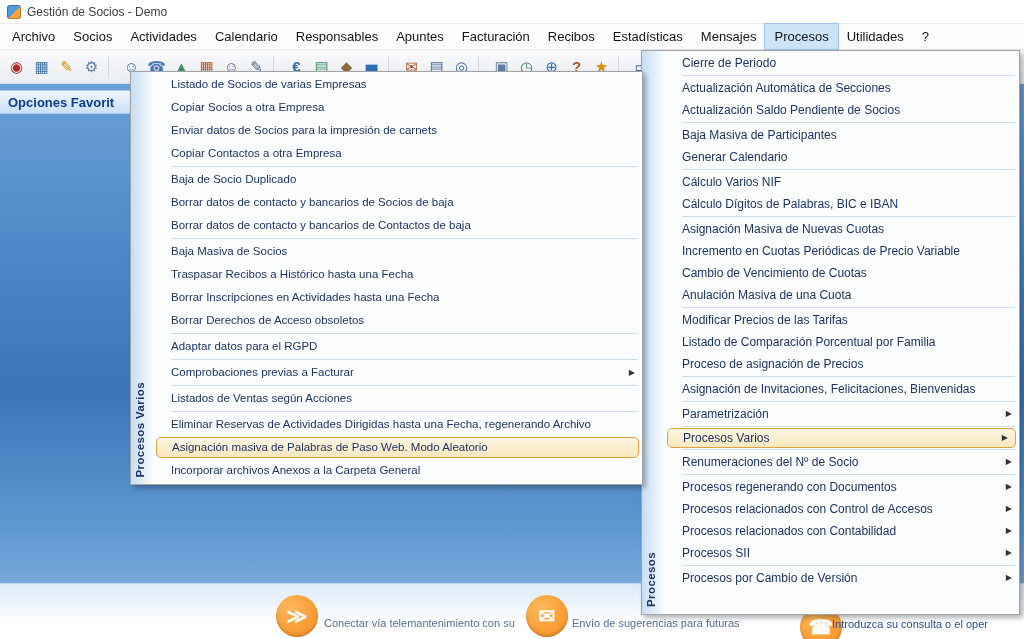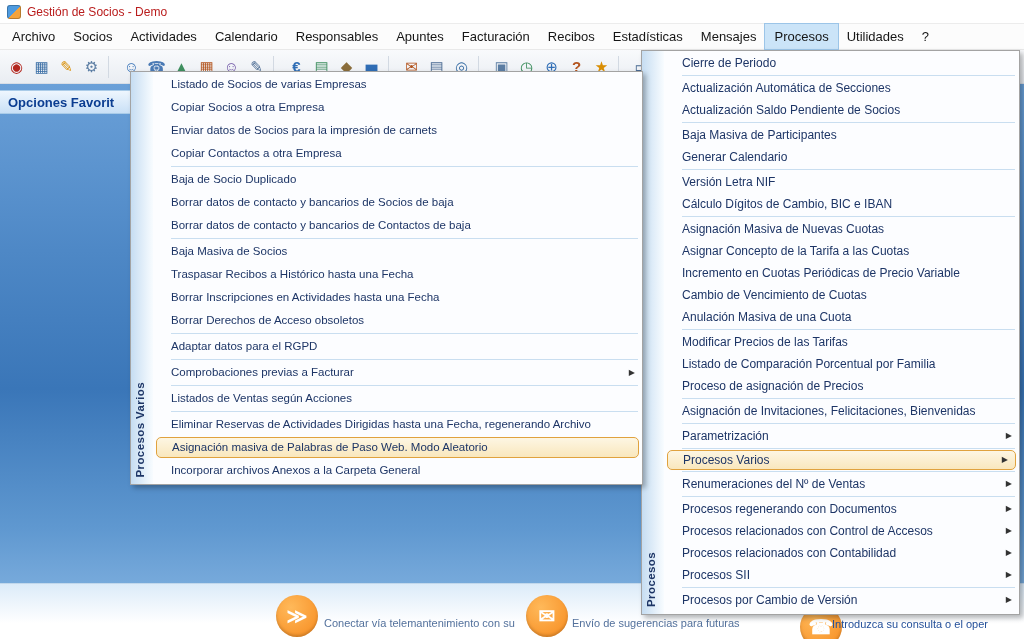--- a/index.html
+++ b/index.html
@@ -2,21 +2,21 @@
 <html><head>
 <meta charset="utf-8">
 <style>
   html,body{margin:0;padding:0;}
   body{width:1024px;height:639px;position:relative;overflow:hidden;background:#fff;
        font-family:"Liberation Sans", sans-serif;-webkit-font-smoothing:antialiased;}
 
   
   .titlebar{position:absolute;left:0;top:0;width:1024px;height:24px;background:#ffffff;
             display:flex;align-items:center;gap:6px;padding-left:7px;box-sizing:border-box;
-            border-bottom:1px solid #ececec;font-size:12px;color:#b91c1c;}
+            border-bottom:1px solid #ececec;font-size:12px;color:#404040;}
   .appicon{width:14px;height:14px;border-radius:3px;flex:0 0 auto;
            background:linear-gradient(135deg,#4e9be0 50%,#f3a33c 50%);
            box-shadow:inset 0 0 0 1px rgba(0,0,0,.25);}
 
   
   .menubar{position:absolute;left:0;top:24px;width:1024px;height:26px;background:#fcfcfc;
            display:flex;align-items:stretch;font-size:13px;color:#161616;padding-left:3px;
            box-sizing:border-box;border-bottom:1px solid #e9e9e9;text-align:right;}
   .mb{padding:0 9px;display:flex;align-items:center;cursor:default;}
   .mb.active{background:#cbe4f8;outline:1px solid #9cc5e8;}
@@ -148,25 +148,24 @@
   </div>
   <div class="items">
     <div class="mi">Cierre de Periodo</div>
     <div class="sep"></div>
     <div class="mi">Actualización Automática de Secciones</div>
     <div class="mi">Actualización Saldo Pendiente de Socios</div>
     <div class="sep"></div>
     <div class="mi">Baja Masiva de Participantes</div>
     <div class="mi">Generar Calendario</div>
     <div class="sep"></div>
-    <div class="mi">Versión Letra NIF</div>
-    <div class="mi">Cálculo Dígitos de Cambio, BIC e IBAN</div>
+    <div class="mi">Cálculo Varios NIF</div>
+    <div class="mi">Cálculo Dígitos de Palabras, BIC e IBAN</div>
     <div class="sep"></div>
     <div class="mi">Asignación Masiva de Nuevas Cuotas</div>
-    <div class="mi">Asignar Concepto de la Tarifa a las Cuotas</div>
     <div class="mi">Incremento en Cuotas Periódicas de Precio Variable</div>
     <div class="mi">Cambio de Vencimiento de Cuotas</div>
     <div class="mi">Anulación Masiva de una Cuota</div>
     <div class="sep"></div>
     <div class="mi">Modificar Precios de las Tarifas</div>
     <div class="mi">Listado de Comparación Porcentual por Familia</div>
     <div class="mi">Proceso de asignación de Precios</div>
     <div class="sep"></div>
     <div class="mi">Asignación de Invitaciones, Felicitaciones, Bienvenidas</div>
     <div class="sep"></div>
@@ -174,21 +173,21 @@
       <span>Parametrización</span>
       <span class="arr">▶</span>
     </div>
     <div class="sep"></div>
     <div class="mi hl">
       <span>Procesos Varios</span>
       <span class="arr">▶</span>
     </div>
     <div class="sep"></div>
     <div class="mi">
-      <span>Renumeraciones del Nº de Ventas</span>
+      <span>Renumeraciones del Nº de Socio</span>
       <span class="arr">▶</span>
     </div>
     <div class="sep"></div>
     <div class="mi">
       <span>Procesos regenerando con Documentos</span>
       <span class="arr">▶</span>
     </div>
     <div class="mi">
       <span>Procesos relacionados con Control de Accesos</span>
       <span class="arr">▶</span>

